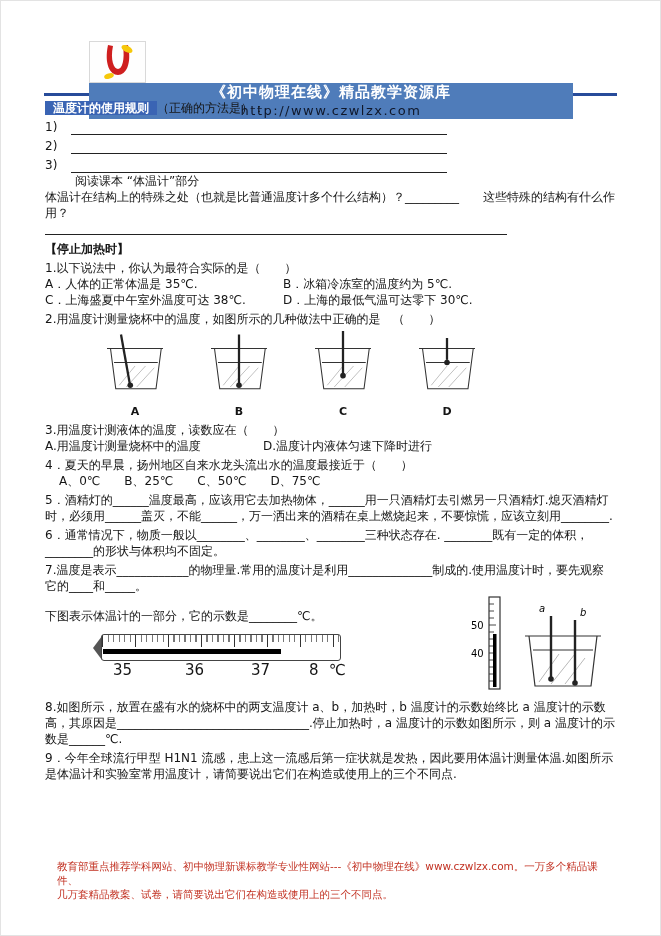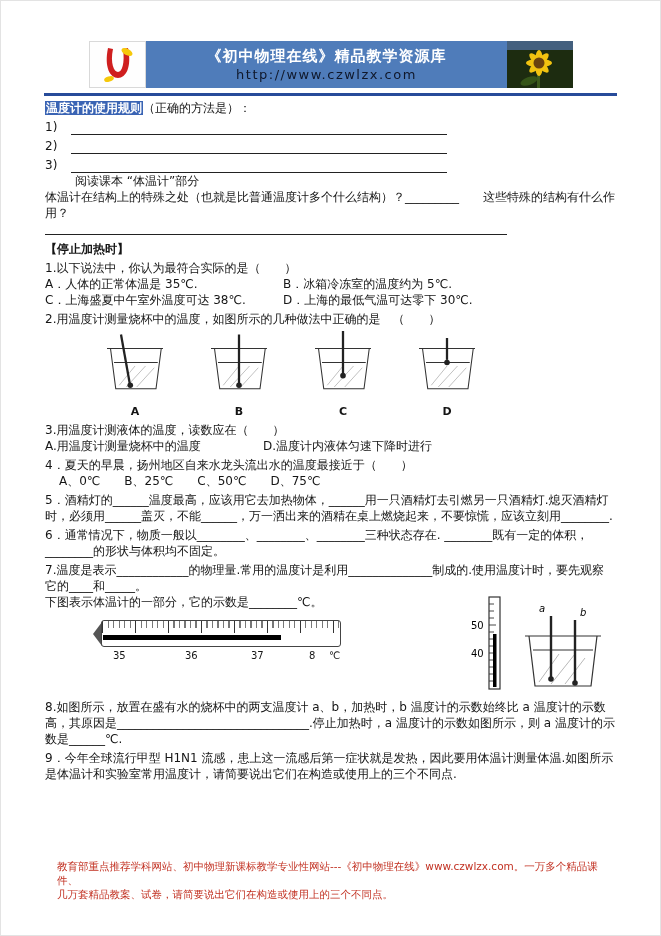--- a/index.html
+++ b/index.html
@@ -4,62 +4,62 @@
 <style>
   * { margin:0; padding:0; box-sizing:border-box; }
   html,body { background:#fff; }
   .page {
     width:661px; height:936px; background:#fff; position:relative; overflow:hidden;
     border:1px solid #e3e3e3;
     font-family:"DejaVu Sans","Liberation Sans",sans-serif;
     font-size:12px; color:#151515; line-height:16px;
   }
   
-  .banner { display:flex; height:47px; width:484px; margin:40px 0 0 88px; }
+  .banner { display:flex; height:47px; width:484px; margin:40px 0 0 88px;flex-direction:column; }
   .logo-box { width:57px; background:#fefefe; border:1px solid #d9d9d9; display:flex; align-items:center; justify-content:center; }
   .banner-mid { flex:1; background:#4f7cba; display:flex; flex-direction:column; align-items:center; justify-content:center; }
   .banner-title { color:#ffffff; font-weight:bold; font-size:15px; letter-spacing:1px; line-height:19px; }
   .banner-url { color:#0f172a; font-weight:normal; font-size:13px; letter-spacing:1.5px; line-height:17px; }
   .sunflower-box { width:66px; background:#17250e; display:flex; align-items:center; justify-content:center; overflow:hidden; }
   .rule-line { height:3px; background:#274b9a; margin:5px 43px 0 43px; }
   
   .content { margin:4px 44px 0 44px; }
   p { margin:0; }
   .q { margin-top:3px; }
-  .hl { background:#3a64b4; color:#fff; font-weight:bold; padding:0 1px; }
+  .hl { background:#3a64b4; color:#fff; font-weight:bold; padding:0 8px; }
   .indent { margin-left:30px; }
   .bold { font-weight:bold; }
   .blank-row { display:flex; align-items:flex-end; height:17px; margin-top:2px; }
   .blank-row .lbl { width:26px; }
   .blank-line { width:376px; border-bottom:1px solid #222; height:13px; }
   .full-underline { width:462px; border-bottom:1px solid #222; height:14px; margin-bottom:6px; }
   .two-col { display:grid; grid-template-columns:238px 1fr; }
   .two-col-narrow { display:grid; grid-template-columns:218px 1fr; }
   .opts-line { margin-left:14px; }
   
   .beaker-row { display:flex; gap:28px; margin:4px 0 4px 52px; }
   .beaker { text-align:center; }
   .beaker-label { font-weight:bold; font-size:11px; line-height:13px; }
   
-  .q7-row { display:flex; align-items:flex-start; }
+  .q7-row { display:flex; align-items:center; }
   .q7-left { width:400px; }
   .q7-fig { margin-left:14px; }
   
   .ruler { position:relative; margin:10px 0 2px 56px; width:252px; height:46px; }
   .ruler-tip { position:absolute; left:-8px; top:2px; width:0; height:0;
     border-top:12px solid transparent; border-bottom:12px solid transparent; border-right:9px solid #555; }
   .ruler-body { position:relative; width:240px; height:27px; border:1.5px solid #444; border-radius:3px;
     background-image:
       repeating-linear-gradient(90deg,#333 0,#333 1px,transparent 1px,transparent 33px),
       repeating-linear-gradient(90deg,#777 0,#777 1px,transparent 1px,transparent 5.5px);
     background-size:100% 12px,100% 7px;
     background-repeat:no-repeat,no-repeat; }
   .mercury { position:absolute; left:1px; top:14px; width:178px; height:5px; background:#000; }
   .ruler-nums { position:relative; height:16px; }
-  .ruler-nums span { position:absolute; top:1px; font-size:10px; }
+  .ruler-nums span { position:absolute; top:1px; font-size:15px; }
   
   .footer { position:absolute; left:56px; top:858px; width:560px; color:#c23122; font-size:10.5px; line-height:14px; }
   svg text { font-family:"DejaVu Sans","Liberation Sans",sans-serif; }
 </style>
 </head>
 <body>
 
 <div class="page">
 
   <header class="banner">

